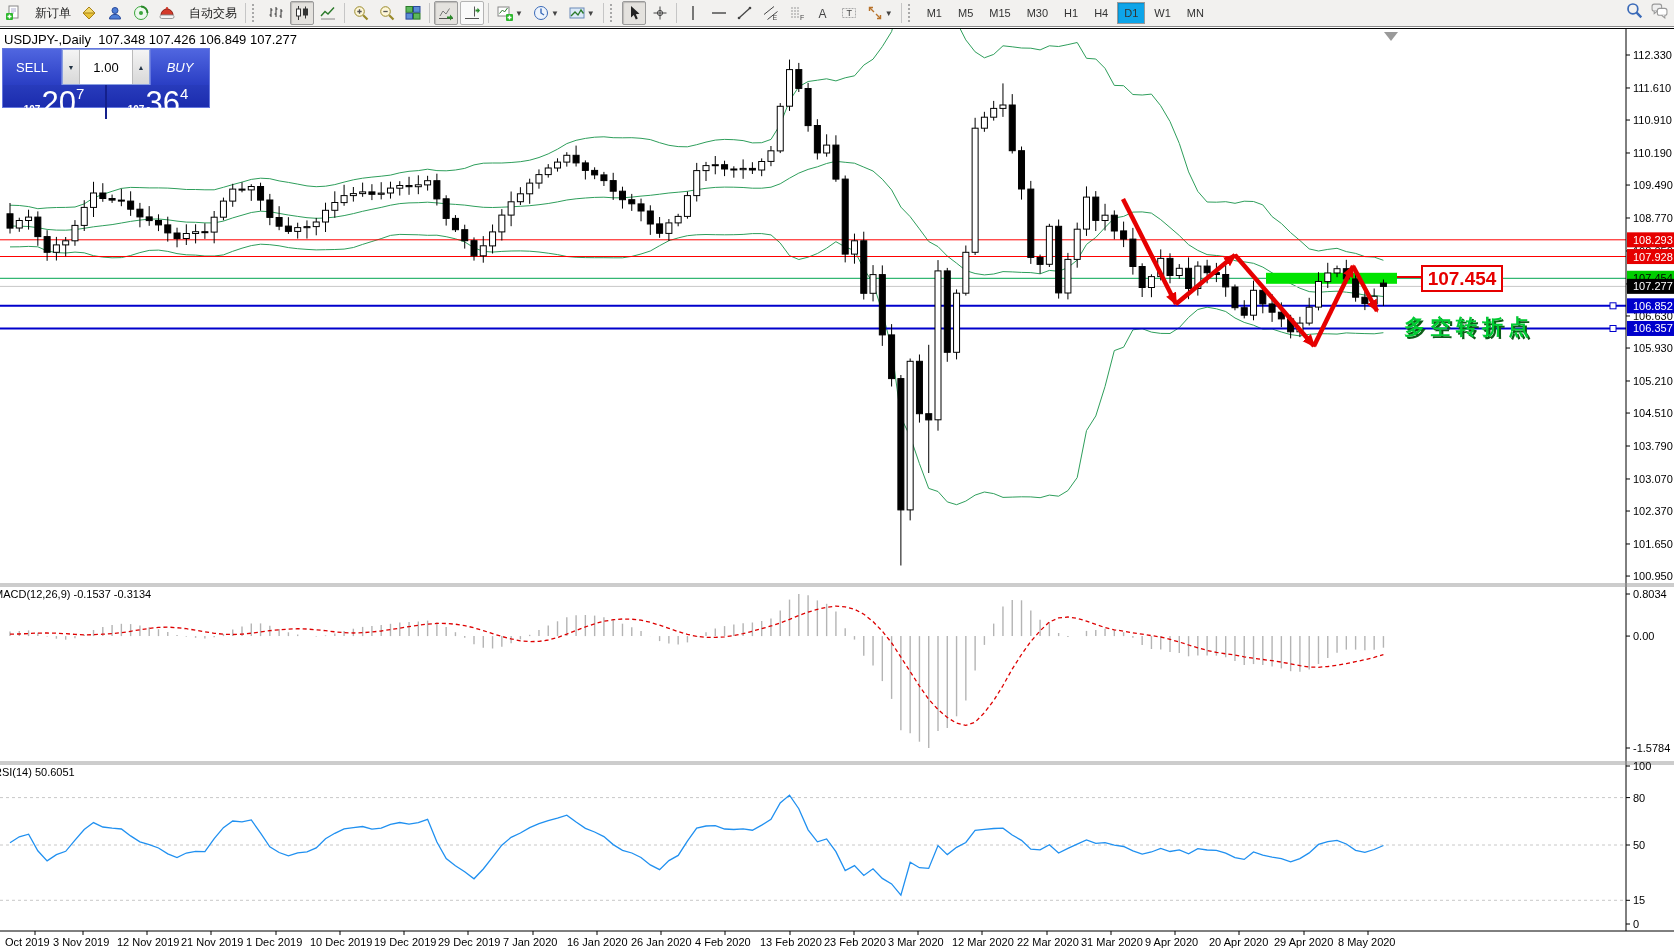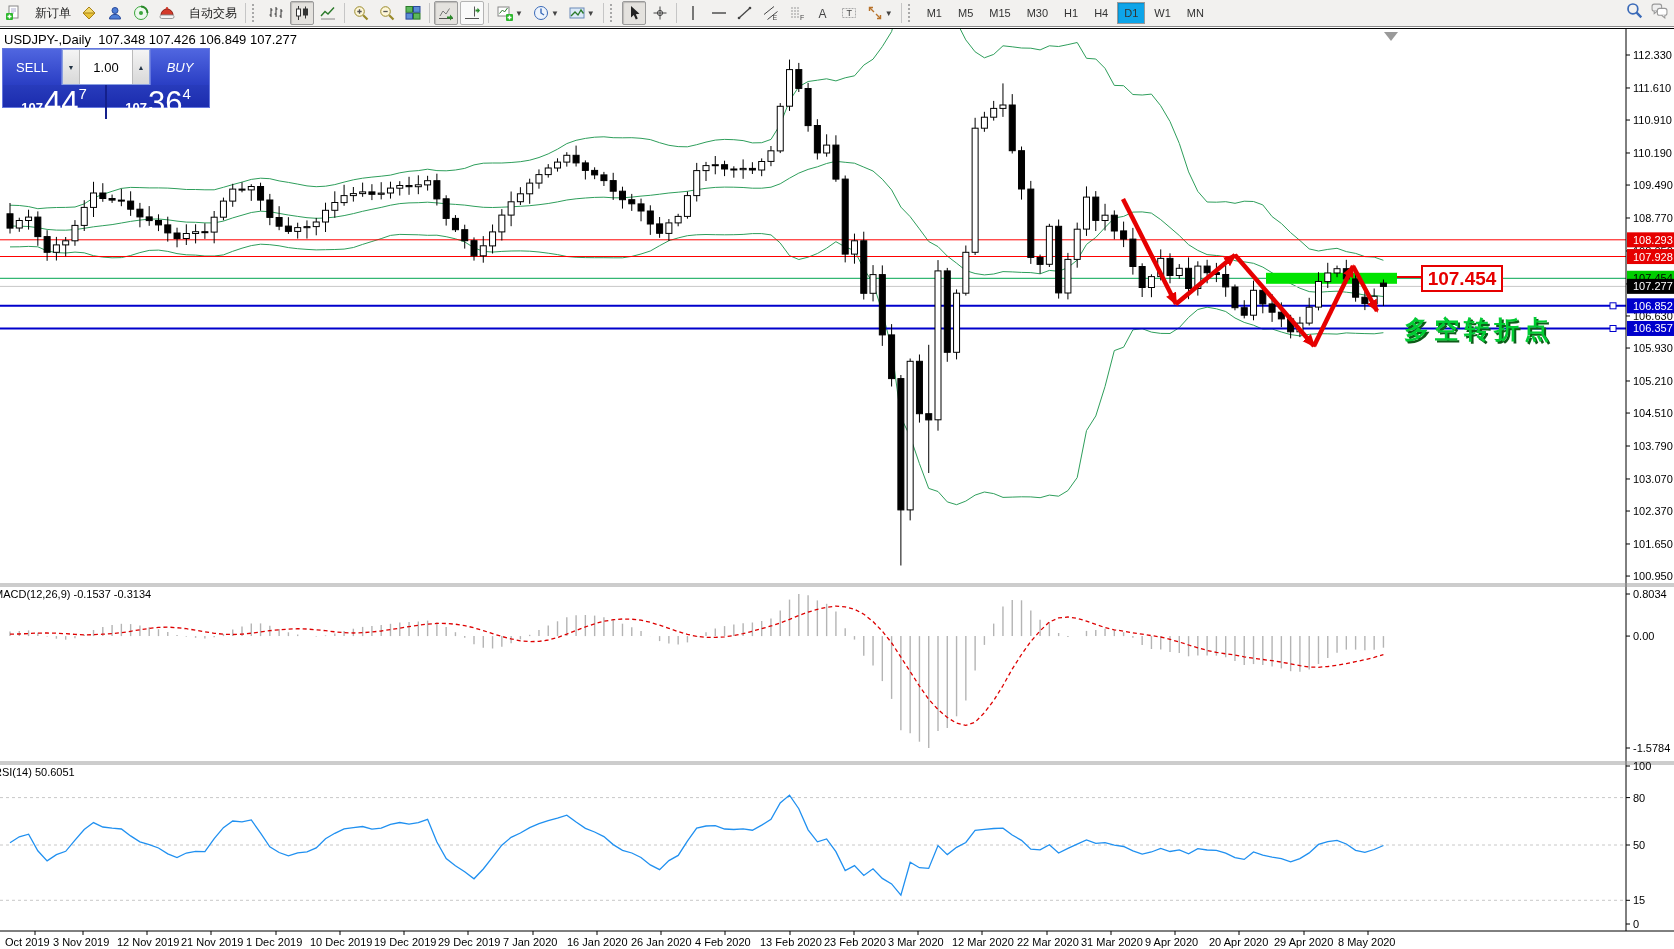--- a/index.html
+++ b/index.html
@@ -34,28 +34,28 @@
   .oct-btn{flex:0 0 58px;display:flex;align-items:center;justify-content:center;color:#fff;font-size:13px;
     background:linear-gradient(#5066e0,#2a3ec4);border-right:1px solid #6577de;}
   #buy-btn{border-left:1px solid #6577de;border-right:none;font-style:italic;}
   .vol-wrap{flex:1;display:flex;align-items:center;background:#fff;border:1px solid #8aa0e0;box-sizing:border-box;}
   .vol-spin{width:16px;height:100%;background:linear-gradient(#f4f4f4,#d8d8d8);display:flex;align-items:center;
     justify-content:center;font-size:7px;color:#234;border-right:1px solid #bbb;}
   .vol-spin.up{border-left:1px solid #bbb;border-right:none;}
   .vol-val{flex:1;text-align:center;font-size:13px;color:#000;}
   #panel .row2{display:flex;height:34px;}
   .price-cell{flex:1;display:flex;align-items:flex-end;justify-content:center;color:#fff;padding-bottom:1px;}
-  .price-cell .small{font-size:13px;font-weight:bold;margin:0 1px 3px 0;}
+  .price-cell .small{font-size:10px;font-weight:bold;margin:0 1px 3px 0;}
   .price-cell .big{font-size:31px;line-height:30px;}
   .price-cell .sup{font-size:15px;margin-top:0;align-self:flex-start;}
   #price-div{width:2px;background:#14208c;}
   
   #price-box{position:absolute;border:2px solid #e60000;background:#fff;color:#e60000;
     font-size:19px;font-weight:bold;display:flex;align-items:center;justify-content:center;}
-  #cn-note{position:absolute;font-size:25px;font-weight:bold;color:#00cc33;letter-spacing:5px;
+  #cn-note{position:absolute;font-size:21px;font-weight:bold;color:#00cc33;letter-spacing:5px;
     text-shadow:2px 2px 0 #0d5c18;white-space:nowrap;}
 </style>
 </head>
 <body>
 <div id="root">
 
 <div id="toolbar">
       <div class="tb-group">
         <div class="tb-btn">
           <span style="display: flex;">
@@ -963,21 +963,21 @@
       <div class="vol-wrap">
         <div class="vol-spin">▼</div>
         <div class="vol-val">1.00</div>
         <div class="vol-spin up">▲</div>
       </div>
       <div class="oct-btn" id="buy-btn">BUY</div>
     </div>
     <div class="row2">
       <div class="price-cell">
         <span class="small">107</span>
-        <span class="big">44</span>
+        <span class="big">20</span>
         <span class="sup">7</span>
       </div>
       <div id="price-div"></div>
       <div class="price-cell">
         <span class="small">107</span>
         <span class="big">36</span>
         <span class="sup">4</span>
       </div>
     </div>
   </div>

